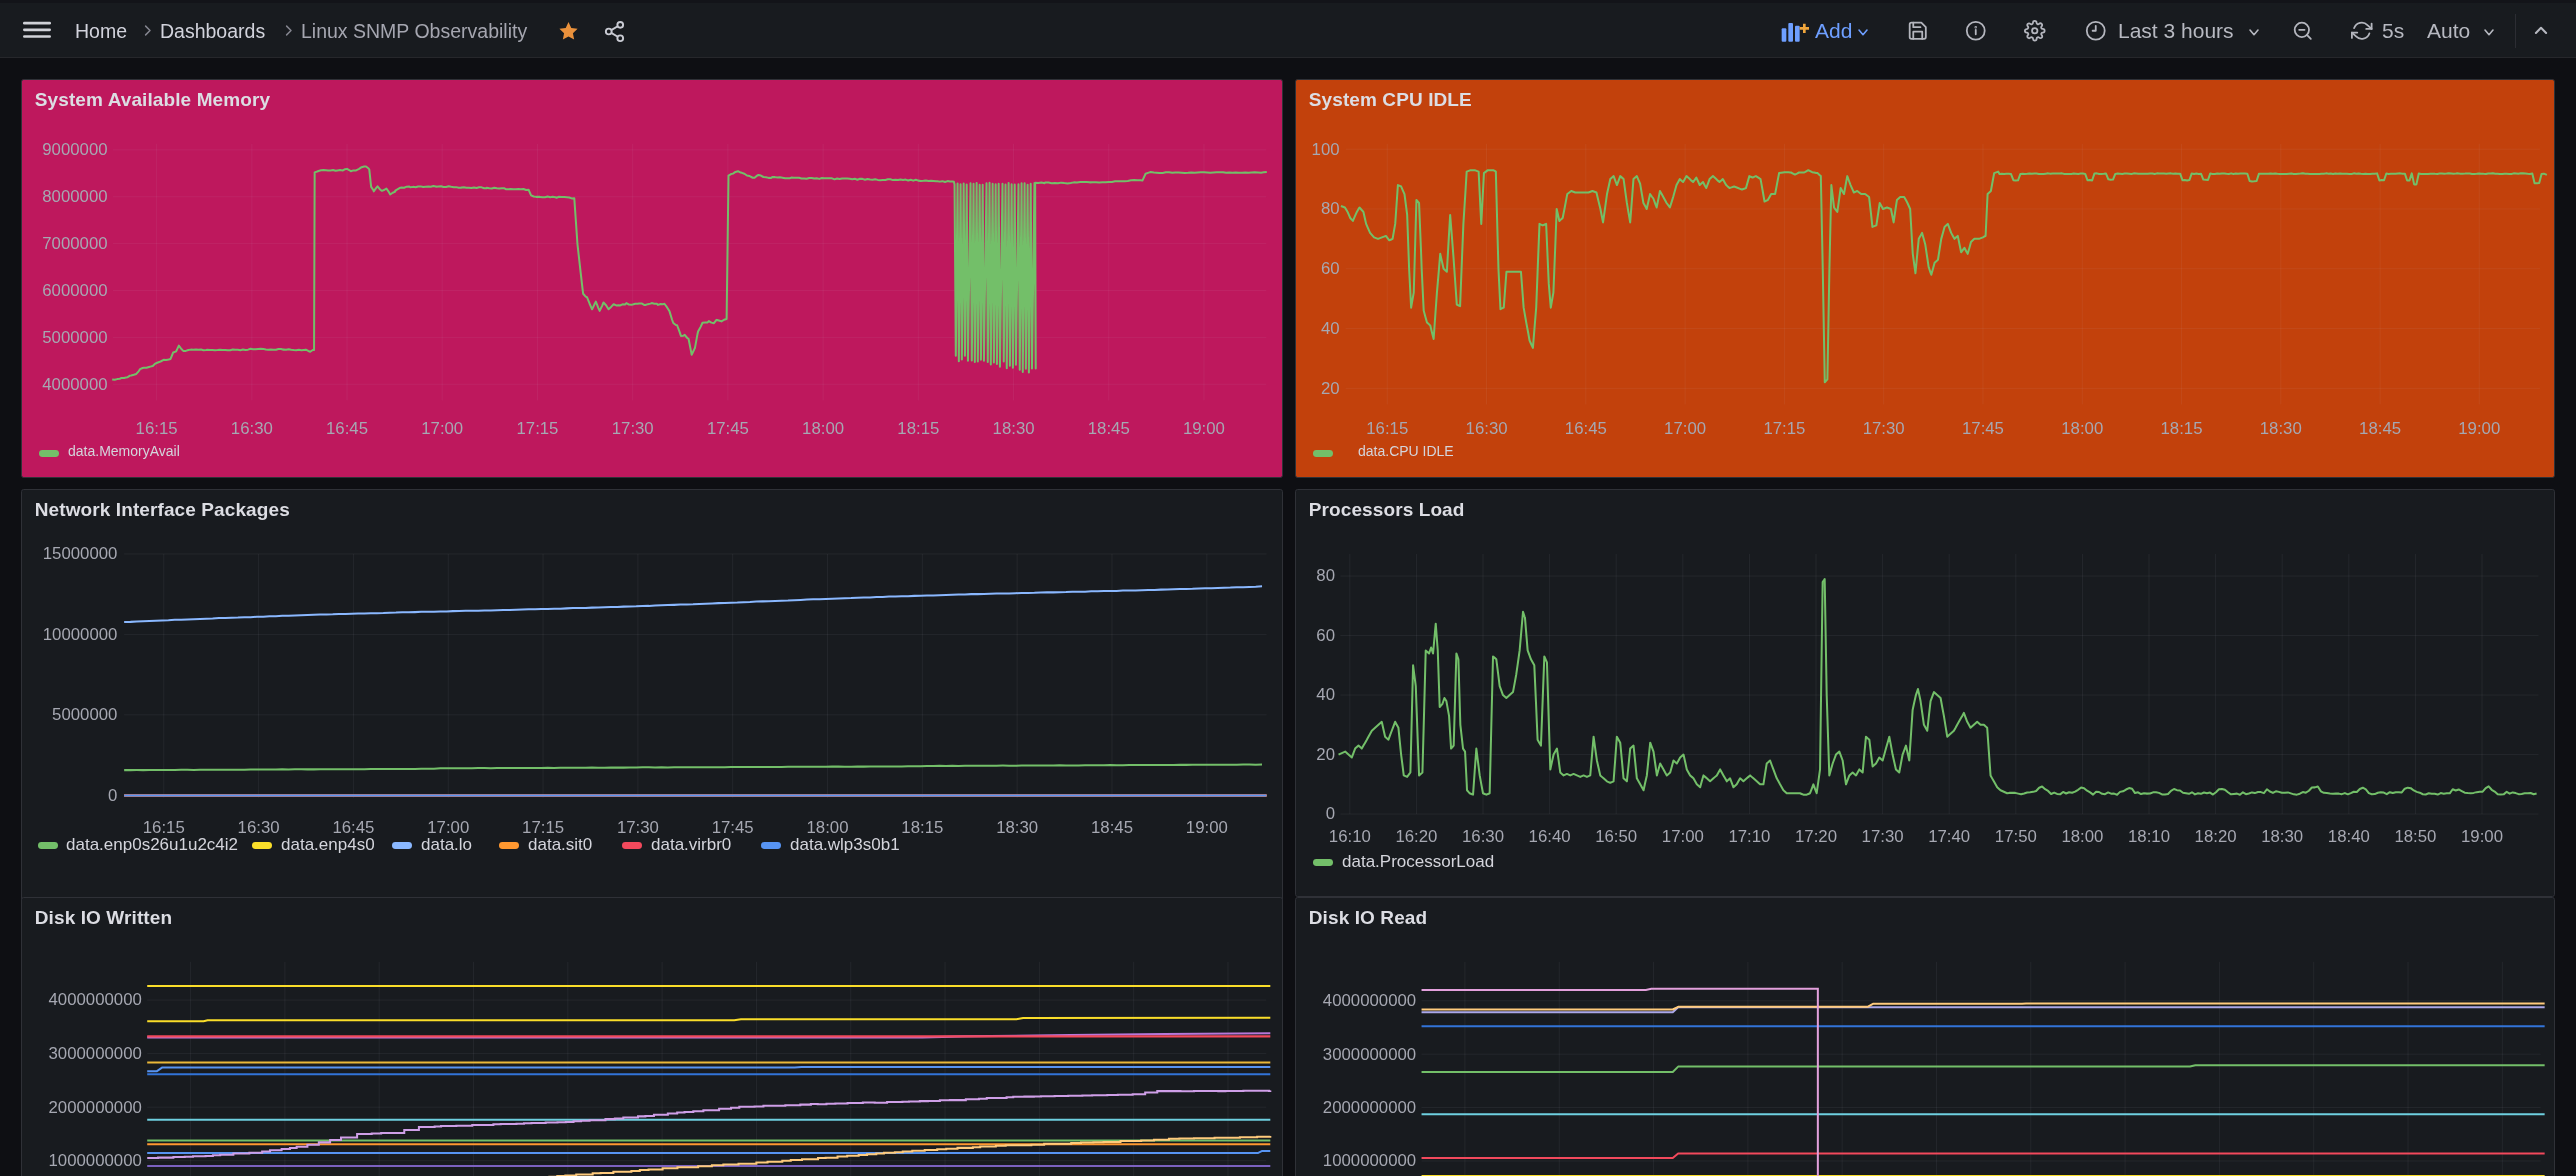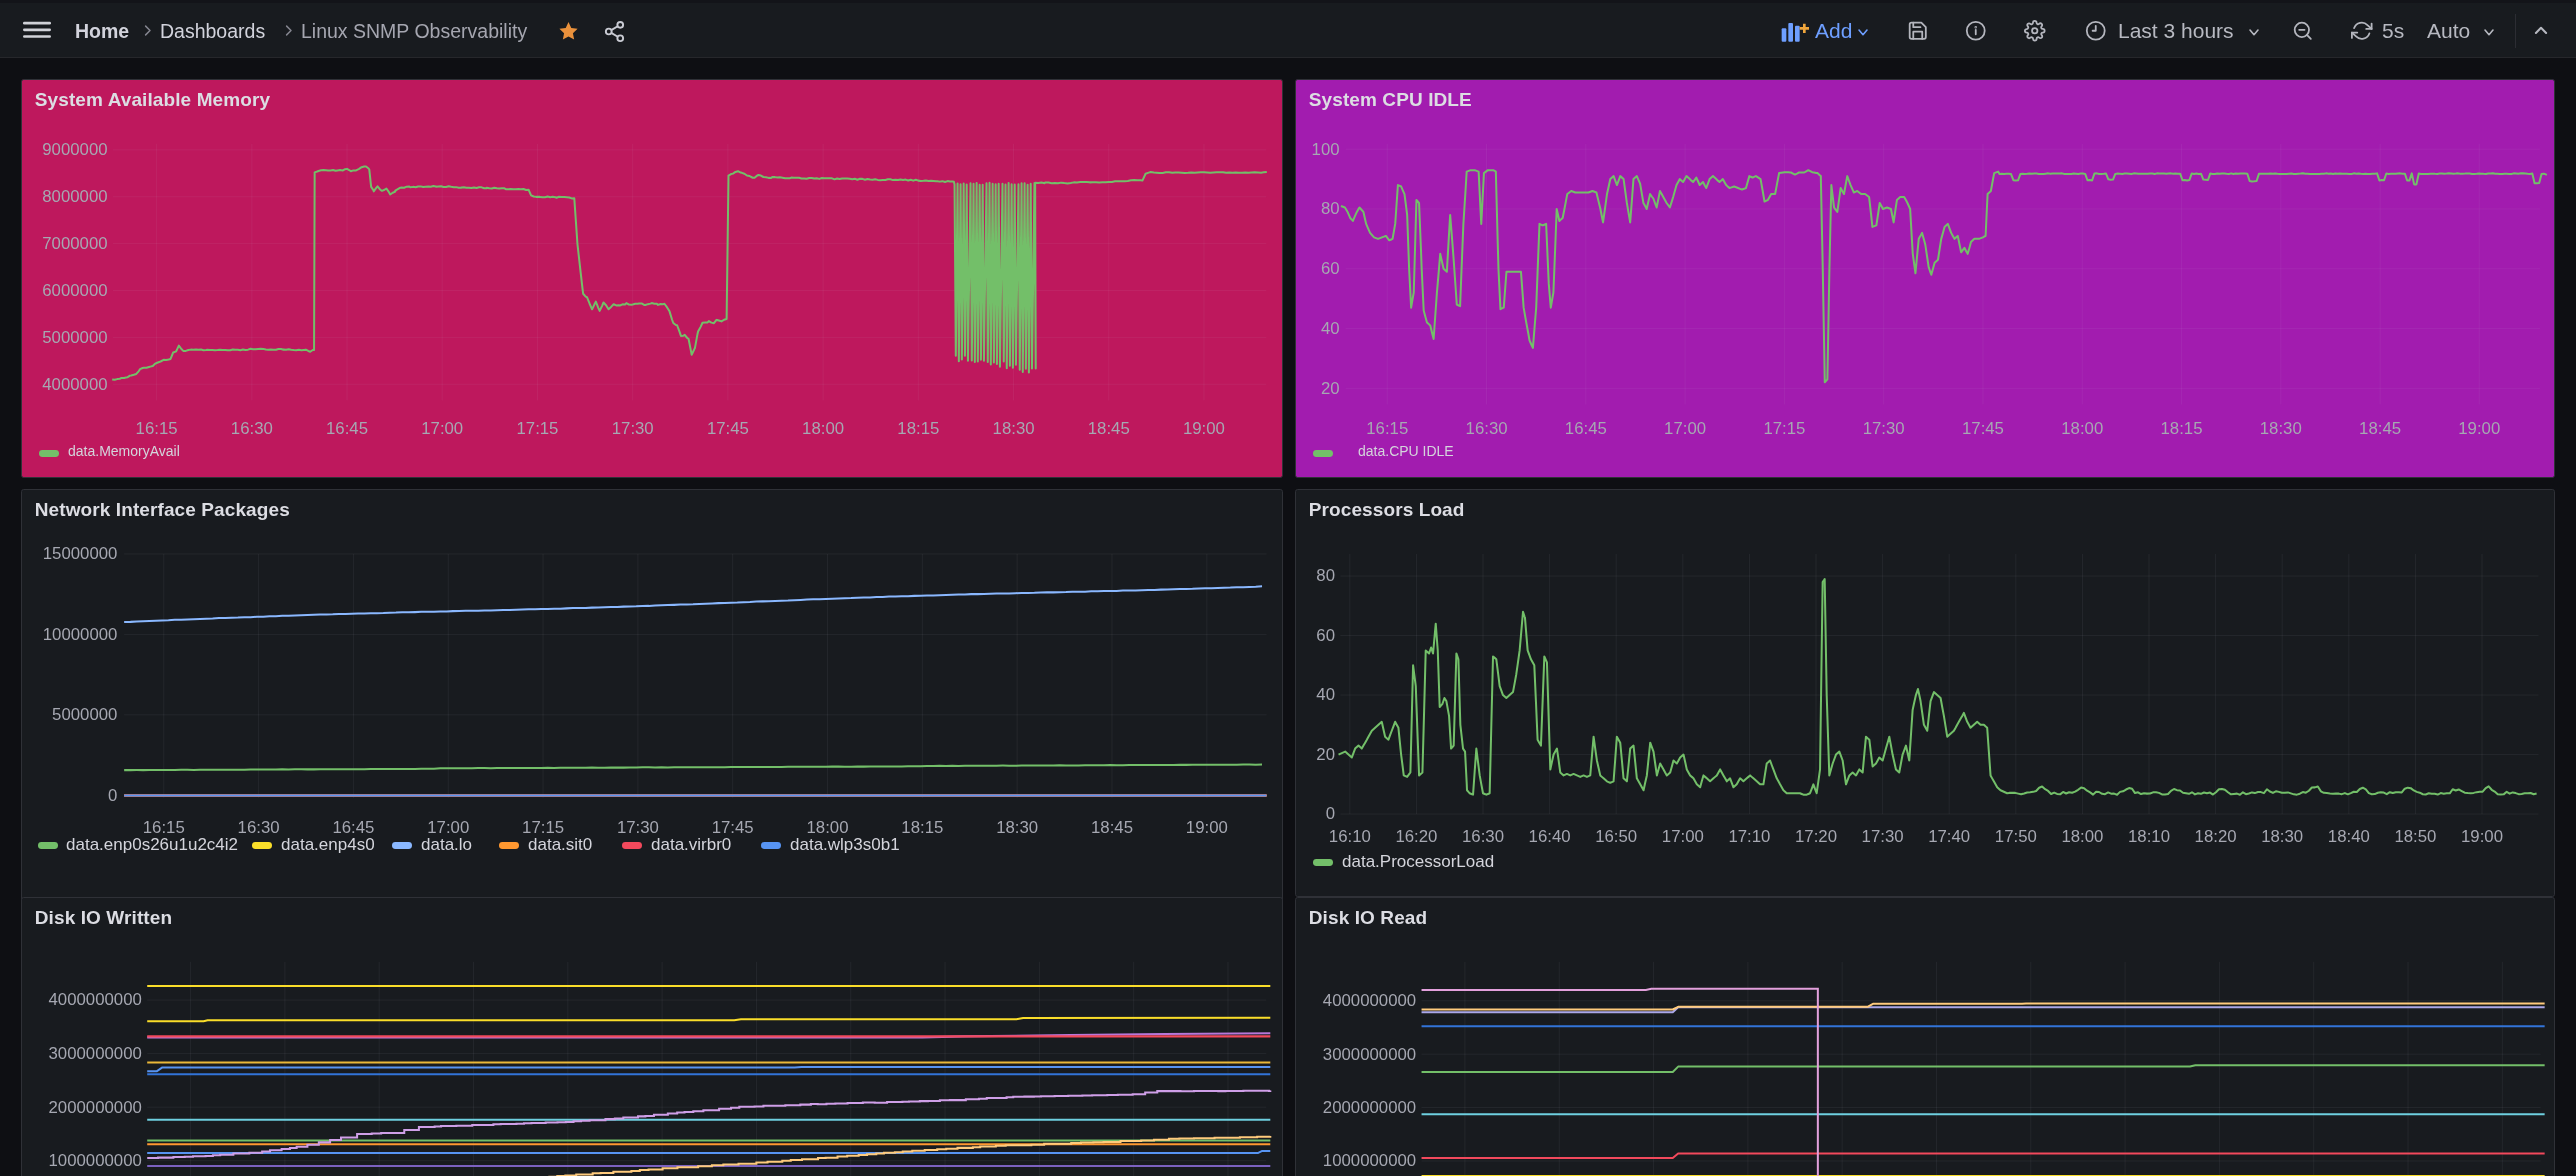--- a/index.html
+++ b/index.html
@@ -4,21 +4,21 @@
 body{width:2576px;height:1176px;background:#0e0f13;overflow:hidden;font-family:"Liberation Sans",sans-serif;position:relative}
 </style></head>
 <body>
 <div style="position:absolute;left:0;top:0;width:2576px;height:3.4px;background:#131419"></div>
 <div style="position:absolute;left:0;top:3.4px;width:2576px;height:55px;background:#181b1f;border-bottom:0.7px solid #26272b"></div>
 <svg style="position:absolute;left:23px;top:21px" width="28" height="19" viewBox="0 0 42 28">
     <rect x="0" y="1" width="42" height="4" rx="2" fill="#d0d2d8"></rect>
     <rect x="0" y="11" width="42" height="4" rx="2" fill="#d0d2d8"></rect>
     <rect x="0" y="21" width="42" height="4" rx="2" fill="#d0d2d8"></rect>
   </svg>
-<div style="position:absolute;left:75px;top:19.5px;font-size:19.5px;font-weight:700;color:#d2d3dc">Home</div>
+<div style="position:absolute;left:75px;top:19.5px;font-size:19.5px;font-weight:400;color:#d2d3dc">Home</div>
 <svg style="position:absolute;left:140px;top:23px" width="15" height="15" viewBox="0 0 24 24" fill="none" stroke="#84858f" stroke-width="2.4" stroke-linecap="round" stroke-linejoin="round">
     <polyline points="9 5 16 12 9 19"></polyline>
   </svg>
 <div style="position:absolute;left:160px;top:19.5px;font-size:19.5px;font-weight:500;color:#d2d3dc">Dashboards</div>
 <svg style="position:absolute;left:281px;top:23px" width="15" height="15" viewBox="0 0 24 24" fill="none" stroke="#84858f" stroke-width="2.4" stroke-linecap="round" stroke-linejoin="round">
     <polyline points="9 5 16 12 9 19"></polyline>
   </svg>
 <div style="position:absolute;left:301px;top:19.5px;font-size:19.5px;font-weight:500;color:#a5a6b0">Linux SNMP Observability</div>
 <svg style="position:absolute;left:557px;top:19.5px" width="23" height="23" viewBox="0 0 24 24" fill="#E9913C">
     <path d="M12 2.2l2.9 6.2 6.6.8-4.9 4.6 1.3 6.6L12 17.1l-5.9 3.3 1.3-6.6L2.5 9.2l6.6-.8z"></path>
@@ -118,21 +118,21 @@
       <text x="1192.2" y="527" text-anchor="middle" font-size="25" fill="#a6a8b2">18:00</text>
       <text x="1334.0" y="527" text-anchor="middle" font-size="25" fill="#a6a8b2">18:15</text>
       <text x="1475.8" y="527" text-anchor="middle" font-size="25" fill="#a6a8b2">18:30</text>
       <text x="1617.5" y="527" text-anchor="middle" font-size="25" fill="#a6a8b2">18:45</text>
       <text x="1759.2" y="527" text-anchor="middle" font-size="25" fill="#a6a8b2">19:00</text>
       <path d="M133.9,445.8L137.6,446.3L141.4,445.3L145.2,444.8L148.0,443.5L151.8,443.6L152.8,443.3L156.5,442.7L160.3,440.1L162.2,439.8L166.0,438.8L169.8,437.6L173.5,433.3L175.4,430.5L179.2,428.8L181.1,428.5L184.9,428.5L188.7,427.3L190.6,426.7L194.3,425.8L198.1,422.2L200.0,421.3L203.8,419.9L206.6,418.7L210.4,416.6L214.2,417.0L218.0,416.2L220.8,415.3L224.6,405.7L228.3,404.4L229.3,403.6L233.1,395.4L236.9,400.5L239.7,403.3L243.5,403.3L247.2,402.0L251.0,401.4L254.8,401.7L258.6,401.2L262.4,401.5L266.1,401.2L269.9,402.2L273.7,401.9L275.6,401.7L279.4,402.1L283.2,401.9L286.9,402.2L290.7,402.0L294.5,401.5L298.3,402.0L302.1,402.1L305.8,402.4L309.6,402.4L313.4,401.3L317.2,401.7L321.0,401.6L324.7,402.2L328.5,401.1L332.3,401.9L336.1,401.4L339.9,400.2L343.6,400.7L347.4,400.7L351.2,400.3L355.0,400.1L358.8,400.3L362.5,401.3L366.3,401.7L370.1,401.3L373.9,401.5L377.7,401.6L381.4,400.5L385.2,400.6L389.0,401.7L389.0,401.1L392.8,401.6L396.6,400.8L400.3,401.7L404.1,402.1L407.9,402.2L411.7,401.7L415.5,402.3L419.2,401.8L422.1,401.4L425.9,403.4L428.7,404.6L432.5,401.9L434.4,402.0L435.3,137.5L439.1,136.2L441.0,135.4L444.8,134.3L448.5,133.9L452.3,134.3L455.1,134.7L458.9,134.6L462.7,133.9L466.5,135.1L469.3,134.6L473.1,134.1L476.9,134.7L480.7,132.8L483.5,132.3L487.3,134.4L489.2,135.8L492.9,134.6L496.7,134.8L497.7,134.1L501.5,132.3L505.2,129.8L509.0,128.7L511.8,128.8L515.6,131.8L516.6,133.2L519.4,159.1L523.2,164.8L523.2,165.8L527.0,160.5L528.9,158.3L532.6,163.0L535.5,165.0L539.3,163.4L542.1,161.5L545.9,167.0L547.8,170.4L551.5,167.8L555.3,166.2L555.3,164.7L559.1,162.6L562.9,160.4L564.8,160.2L568.5,160.4L572.3,158.8L576.1,158.5L578.0,159.8L581.8,159.1L585.6,159.7L589.3,158.5L593.1,158.4L596.9,159.4L600.7,158.8L604.5,158.6L608.2,159.0L612.0,157.9L615.8,158.6L615.8,158.9L619.6,158.5L623.4,158.3L627.1,159.4L630.9,159.3L634.7,158.3L638.5,159.0L642.3,159.5L646.0,159.5L649.8,160.3L653.6,160.3L653.6,160.1L657.4,159.8L661.2,160.4L664.9,160.5L668.7,160.8L672.5,160.0L676.3,160.7L680.1,159.6L683.8,159.8L687.6,161.2L691.4,161.0L691.4,160.3L695.2,161.2L699.0,161.5L702.7,160.4L706.5,161.2L710.3,161.5L714.1,161.2L717.9,161.3L719.8,162.5L723.5,162.8L727.3,162.4L731.1,162.5L734.9,162.6L738.6,162.3L742.4,162.6L746.2,162.2L750.0,163.8L753.8,163.5L753.8,163.6L757.5,171.8L761.3,173.4L765.1,174.0L767.0,173.9L770.8,174.0L774.6,174.4L778.3,174.5L782.1,173.5L785.9,174.4L789.7,173.8L793.5,174.4L795.3,175.3L799.1,173.9L802.9,174.3L806.7,174.3L810.5,174.6L814.3,174.9L818.0,176.3L821.8,175.9L825.6,230.5L826.5,243.8L830.3,277.8L834.1,310.8L835.0,318.2L838.8,322.6L840.7,323.4L844.5,332.7L848.3,341.4L852.0,333.6L853.9,330.0L857.7,339.6L859.6,343.7L863.4,335.8L865.3,331.2L869.1,335.3L872.8,341.2L876.6,337.8L880.4,333.9L884.2,335.6L888.0,335.3L889.8,335.7L893.6,334.0L897.4,334.1L899.3,332.2L903.1,334.2L906.9,334.6L908.8,334.2L912.5,333.2L916.3,333.1L918.2,332.9L922.0,332.7L925.8,334.9L927.6,334.9L931.4,333.7L935.2,332.9L937.1,332.1L940.9,333.0L944.7,333.2L946.5,334.8L950.3,333.4L954.1,333.7L956.0,333.1L959.8,338.2L963.6,344.4L967.3,356.5L969.2,361.8L973.0,364.8L974.9,365.1L978.7,375.4L980.6,381.0L984.3,380.7L986.2,379.5L990.0,384.1L991.9,385.3L995.7,404.3L996.6,409.1L1000.4,401.0L1001.4,399.1L1005.1,379.0L1006.1,374.5L1009.9,367.5L1012.7,361.4L1016.5,360.9L1020.3,360.9L1022.1,358.9L1025.9,361.2L1029.7,362.0L1033.5,357.1L1034.4,357.3L1038.2,358.5L1041.0,359.4L1044.8,356.9L1048.6,355.7L1051.4,142.2L1055.2,140.0L1058.1,139.4L1061.8,136.9L1065.6,135.8L1069.4,137.8L1071.3,138.2L1075.1,139.6L1078.8,142.2L1082.6,142.9L1083.6,143.5L1087.4,145.5L1090.2,145.4L1094.0,142.4L1095.9,141.4L1099.6,142.3L1103.4,144.4L1107.2,144.8L1111.0,145.7L1114.8,145.8L1116.7,144.5L1120.4,144.6L1124.2,145.3L1128.0,144.9L1131.8,145.4L1135.6,146.2L1139.3,146.4L1143.1,146.2L1145.0,145.2L1148.8,145.5L1152.6,145.4L1156.3,145.4L1160.1,146.6L1163.9,146.6L1167.7,147.0L1171.5,145.9L1175.2,145.8L1179.0,146.7L1182.8,146.4L1186.6,147.2L1190.4,146.0L1194.1,146.2L1197.9,146.1L1201.7,146.4L1205.5,146.4L1209.3,147.9L1213.0,146.7L1216.8,147.5L1220.6,146.6L1224.4,146.8L1228.2,146.8L1231.9,147.0L1235.7,147.9L1239.5,147.1L1243.3,148.4L1247.1,147.1L1250.8,147.2L1254.6,148.4L1258.4,147.4L1262.2,148.1L1266.0,148.4L1269.7,147.7L1273.5,148.7L1277.3,149.1L1281.1,148.9L1284.9,148.8L1288.6,147.9L1292.4,147.8L1296.2,149.0L1300.0,148.5L1303.8,149.0L1307.5,148.1L1311.3,148.9L1315.1,148.3L1318.9,149.7L1322.7,148.4L1326.4,149.8L1330.2,148.5L1334.0,149.8L1337.8,150.2L1341.6,149.9L1345.3,149.5L1349.1,150.4L1352.9,150.1L1356.7,150.5L1360.5,150.9L1362.3,150.6L1366.1,151.3L1369.9,150.6L1373.7,151.9L1377.5,150.5L1381.3,151.2L1385.0,151.0L1386.9,151.5L1387.9,155.4L1389.8,410.4L1392.4,154.1L1394.3,418.7L1396.9,155.2L1398.8,416.1L1401.5,154.0L1403.4,410.4L1406.0,155.4L1407.9,418.0L1411.7,153.9L1413.6,417.5L1416.2,154.3L1418.1,419.7L1420.8,153.3L1422.6,418.9L1425.3,156.1L1427.2,416.4L1429.8,156.0L1431.7,417.9L1435.5,153.9L1437.4,419.7L1440.0,152.9L1441.9,423.7L1444.6,154.4L1446.5,420.7L1449.1,155.1L1451.0,422.9L1453.6,154.4L1455.5,426.8L1459.3,154.5L1461.2,419.1L1463.8,155.6L1465.7,429.0L1468.4,153.2L1470.3,425.4L1472.9,155.1L1474.8,428.4L1477.5,155.7L1479.3,423.9L1483.1,155.2L1485.0,431.5L1487.7,153.6L1489.5,434.7L1492.2,153.7L1494.1,429.8L1496.7,155.8L1498.6,435.6L1501.3,154.3L1503.2,429.4L1506.9,153.5L1508.8,429.4L1507.9,152.9L1507.9,152.9L1512.6,153.2L1517.3,152.6L1522.1,153.6L1523.0,152.5L1527.7,152.6L1532.4,153.6L1537.2,153.3L1541.9,153.8L1546.6,152.8L1551.3,153.5L1556.1,154.0L1560.8,153.4L1565.5,152.4L1570.2,152.7L1575.0,152.0L1579.7,151.9L1584.4,151.7L1589.1,152.4L1593.9,152.1L1598.6,152.3L1603.3,152.5L1608.0,152.2L1612.8,152.3L1617.5,151.7L1622.2,151.7L1626.9,150.9L1631.7,150.8L1636.4,150.8L1641.1,150.6L1645.8,150.2L1650.6,149.2L1655.3,149.0L1660.0,149.3L1664.8,149.2L1667.6,149.7L1672.3,139.5L1677.0,137.9L1679.9,137.1L1684.6,137.8L1688.4,138.1L1693.1,138.6L1697.8,138.3L1702.5,137.5L1707.3,137.4L1712.0,138.1L1716.7,137.7L1721.4,137.7L1726.2,138.0L1730.9,138.4L1735.6,138.2L1740.3,137.6L1745.1,138.0L1749.8,137.7L1754.5,137.4L1759.2,137.4L1764.0,137.8L1768.7,138.2L1773.4,137.8L1778.1,137.4L1782.9,137.4L1787.6,137.3L1792.3,138.2L1797.0,137.9L1801.8,138.0L1806.5,137.8L1811.2,138.2L1815.9,138.1L1820.7,137.7L1825.4,138.2L1830.1,137.7L1834.8,137.3L1839.6,137.6L1844.3,138.0L1848.1,137.5L1852.8,136.8" fill="none" stroke="#73BF69" stroke-width="3" stroke-linejoin="round"></path>
     </svg>
     <div style="position:absolute;left:17px;top:370px;width:20px;height:6.7px;border-radius:3.4px;background:#73BF69"></div>
     <div style="position:absolute;left:46px;top:363px;font-size:14px;color:#d4d5dc">data.MemoryAvail</div>
   </div>
-<div style="position:absolute;left:1295px;top:79px;width:1260px;height:399px;background:#a21caf;border:0.7px solid #2f3137;border-radius:2.7px;overflow:hidden">
+<div style="position:absolute;left:1295px;top:79px;width:1260px;height:399px;background:#c2410c;border:0.7px solid #2f3137;border-radius:2.7px;overflow:hidden">
     <div style="position:absolute;left:12.8px;top:9.4px;font-size:19px;font-weight:bold;letter-spacing:0.1px;color:#dcdde3">System CPU IDLE</div>
     <svg style="position:absolute;left:0;top:0" width="1260" height="399" viewBox="0 0 1874 594" font-family="Liberation Sans, sans-serif">
       <line x1="135.0" x2="135.0" y1="95" y2="483" stroke="rgba(204,204,220,0.10)" stroke-width="1"></line>
       <line x1="282.8" x2="282.8" y1="95" y2="483" stroke="rgba(204,204,220,0.10)" stroke-width="1"></line>
       <line x1="430.6" x2="430.6" y1="95" y2="483" stroke="rgba(204,204,220,0.10)" stroke-width="1"></line>
       <line x1="578.4" x2="578.4" y1="95" y2="483" stroke="rgba(204,204,220,0.10)" stroke-width="1"></line>
       <line x1="726.2" x2="726.2" y1="95" y2="483" stroke="rgba(204,204,220,0.10)" stroke-width="1"></line>
       <line x1="874.0" x2="874.0" y1="95" y2="483" stroke="rgba(204,204,220,0.10)" stroke-width="1"></line>
       <line x1="1021.8" x2="1021.8" y1="95" y2="483" stroke="rgba(204,204,220,0.10)" stroke-width="1"></line>
       <line x1="1169.6" x2="1169.6" y1="95" y2="483" stroke="rgba(204,204,220,0.10)" stroke-width="1"></line>

